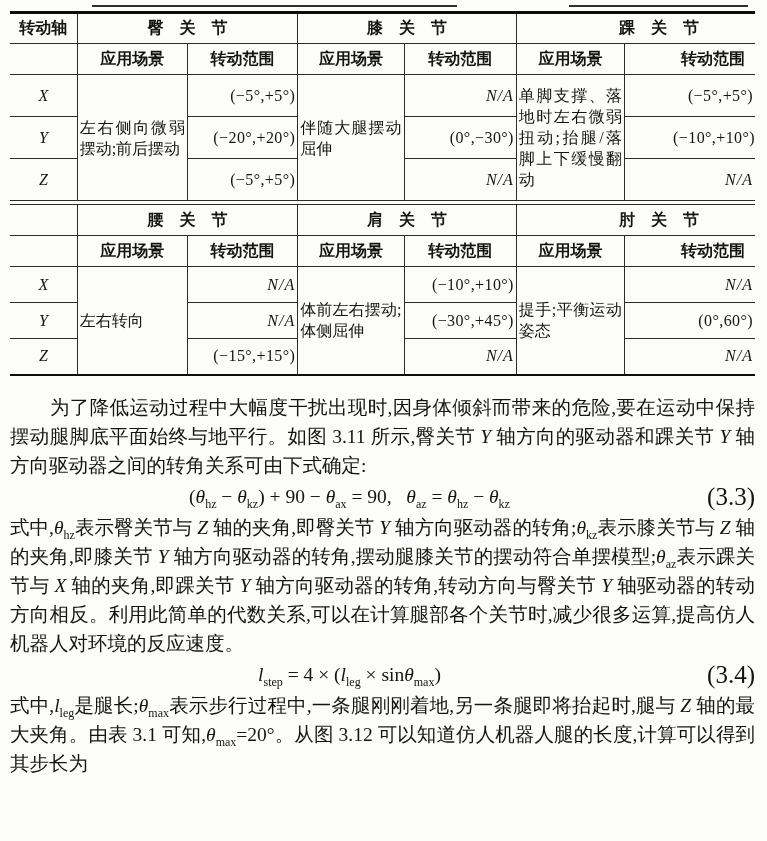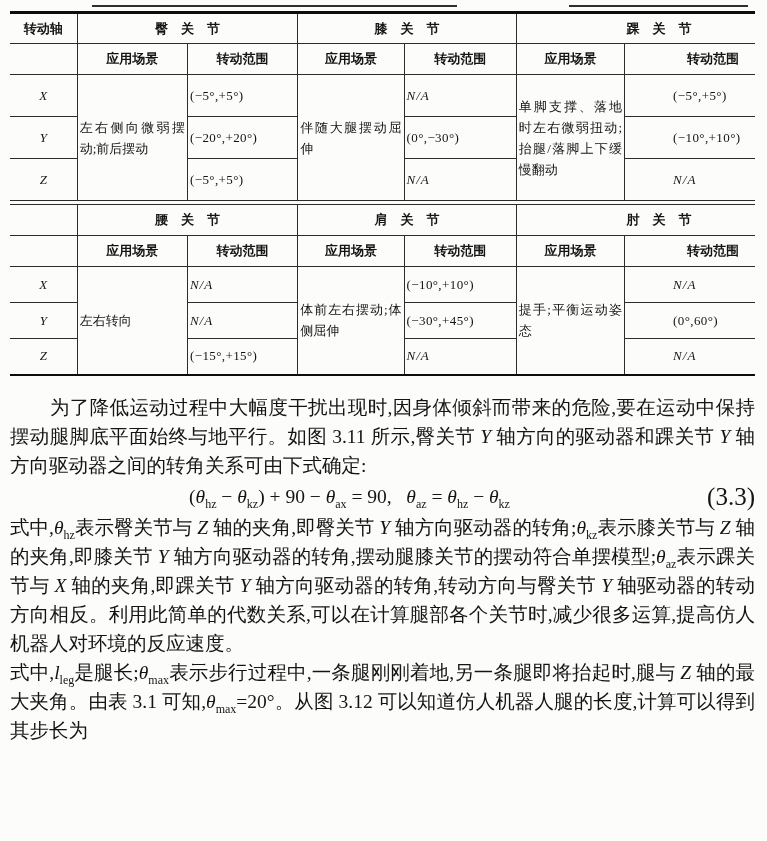--- a/index.html
+++ b/index.html
@@ -15,37 +15,37 @@
   .artifact{
     height:2px;margin:0 0 4px 0;
     background:linear-gradient(to right,transparent 0 11%,#2f2f2f 11% 60%,transparent 60% 75%,#2f2f2f 75% 99%,transparent 99%);
   }
   
   .jtable{width:100%;border-collapse:collapse;table-layout:fixed;}
   .jtable td{
     border:1px solid #2c2c2c;
     padding:1px 2px;
     vertical-align:middle;
-    font-size:13px;
+    font-size:16px;
     overflow:hidden;
   }
   .jtable td:first-child{border-left:none;}
   .jtable td:last-child{border-right:none;padding-left:48px;}
   .t1{border-top:3px solid #0d0d0d;border-bottom:1.5px solid #0d0d0d;}
   .t2{border-top:1.5px solid #0d0d0d;border-bottom:2.5px solid #0d0d0d;margin-top:3px;}
   .th{
     font-family:"Liberation Sans","DejaVu Sans",sans-serif;
     font-weight:700;text-align:center;font-size:16.5px;
   }
   tr.h1,tr.h2{height:31px;}
   .t1 tr.dr{height:42px;}
   .t2 tr.dr{height:36px;}
   .axis{text-align:center;font-style:italic;font-size:18px;font-family:"Liberation Serif","DejaVu Serif",serif;}
   .scene{text-align:justify;text-justify:inter-character;padding:2px 7px;line-height:21px;font-size:16.5px;}
-  .range{text-align:left;font-size:16.5px;letter-spacing:0.4px;}
+  .range{text-align:right;font-size:16.5px;letter-spacing:0.4px;}
   .na{font-style:italic;letter-spacing:1px;}
   
   .bodytext{margin-top:17px;}
   .para{font-size:19.5px;line-height:29px;text-align:justify;margin:0;}
   .indent{text-indent:2.05em;}
   .eq{display:flex;align-items:flex-start;margin:1px 0;font-size:19.5px;line-height:31px;}
   .eq-body{flex:1;text-align:center;}
   .eq-no{width:66px;text-align:right;font-size:25px;}
   .var{font-style:italic;}
   sub{font-size:12px;line-height:0;}
@@ -160,17 +160,21 @@
     <p class="para indent"><span>为了降低运动过程中大幅度干扰出现时,因身体倾斜而带来的危险,要在运动中保持摆动腿脚底平面始终与地平行。如图 3.11 所示,臀关节 </span><span class="var">Y</span><span> 轴方向的驱动器和踝关节 </span><span class="var">Y</span><span> 轴方向驱动器之间的转角关系可由下式确定:</span></p>
 
     <div class="eq">
       <span class="eq-body"><span>(</span><span class="var">θ</span><sub>hz</sub><span> − </span><span class="var">θ</span><sub>kz</sub><span>) + 90 − </span><span class="var">θ</span><sub>ax</sub><span> = 90,&nbsp;&nbsp;&nbsp;</span><span class="var">θ</span><sub>az</sub><span> = </span><span class="var">θ</span><sub>hz</sub><span> − </span><span class="var">θ</span><sub>kz</sub></span>
       <span class="eq-no">(3.3)</span>
     </div>
 
     <p class="para"><span>式中,</span><span class="var">θ</span><sub>hz</sub><span>表示臀关节与 </span><span class="var">Z</span><span> 轴的夹角,即臀关节 </span><span class="var">Y</span><span> 轴方向驱动器的转角;</span><span class="var">θ</span><sub>kz</sub><span>表示膝关节与 </span><span class="var">Z</span><span> 轴的夹角,即膝关节 </span><span class="var">Y</span><span> 轴方向驱动器的转角,摆动腿膝关节的摆动符合单摆模型;</span><span class="var">θ</span><sub>az</sub><span>表示踝关节与 </span><span class="var">X</span><span> 轴的夹角,即踝关节 </span><span class="var">Y</span><span> 轴方向驱动器的转角,转动方向与臀关节 </span><span class="var">Y</span><span> 轴驱动器的转动方向相反。利用此简单的代数关系,可以在计算腿部各个关节时,减少很多运算,提高仿人机器人对环境的反应速度。</span></p>
 
 
+    <div class="eq">
+      <span class="eq-body"><span class="var">l</span><sub>step</sub><span> = 4 × (</span><span class="var">l</span><sub>leg</sub><span> × sin</span><span class="var">θ</span><sub>max</sub><span>)</span></span>
+      <span class="eq-no">(3.4)</span>
+    </div>
 
     <p class="para"><span>式中,</span><span class="var">l</span><sub>leg</sub><span>是腿长;</span><span class="var">θ</span><sub>max</sub><span>表示步行过程中,一条腿刚刚着地,另一条腿即将抬起时,腿与 </span><span class="var">Z</span><span> 轴的最大夹角。由表 3.1 可知,</span><span class="var">θ</span><sub>max</sub><span>=20°。从图 3.12 可以知道仿人机器人腿的长度,计算可以得到其步长为</span></p>
 
   </div>
 </div>
 
 </body></html>

